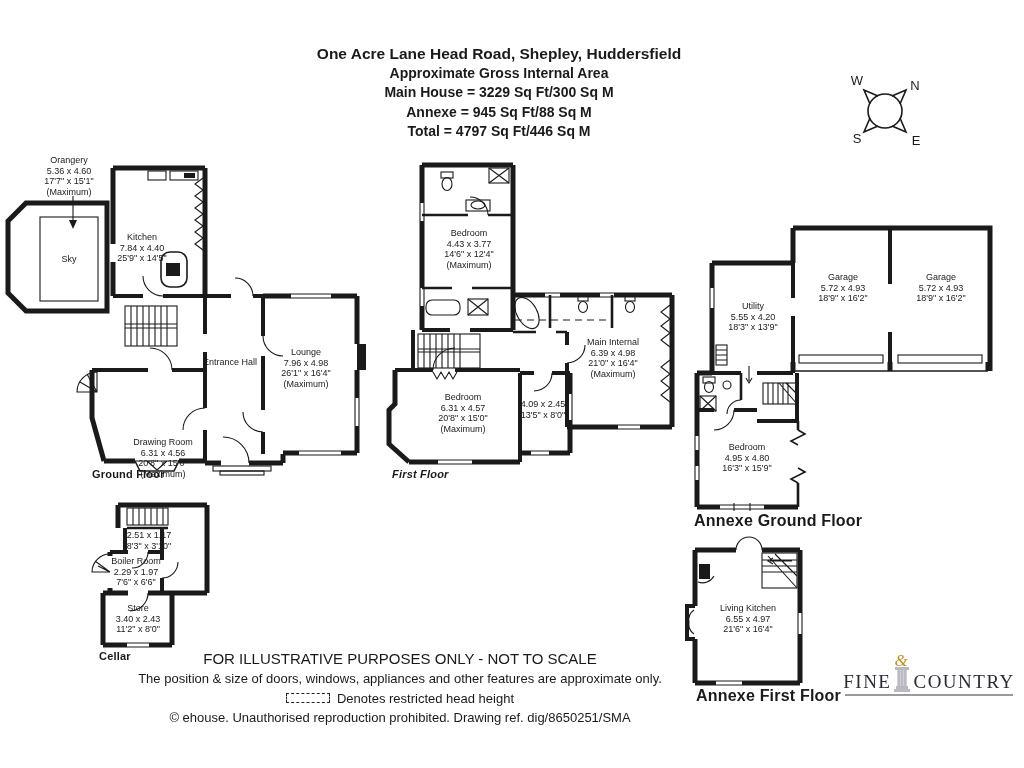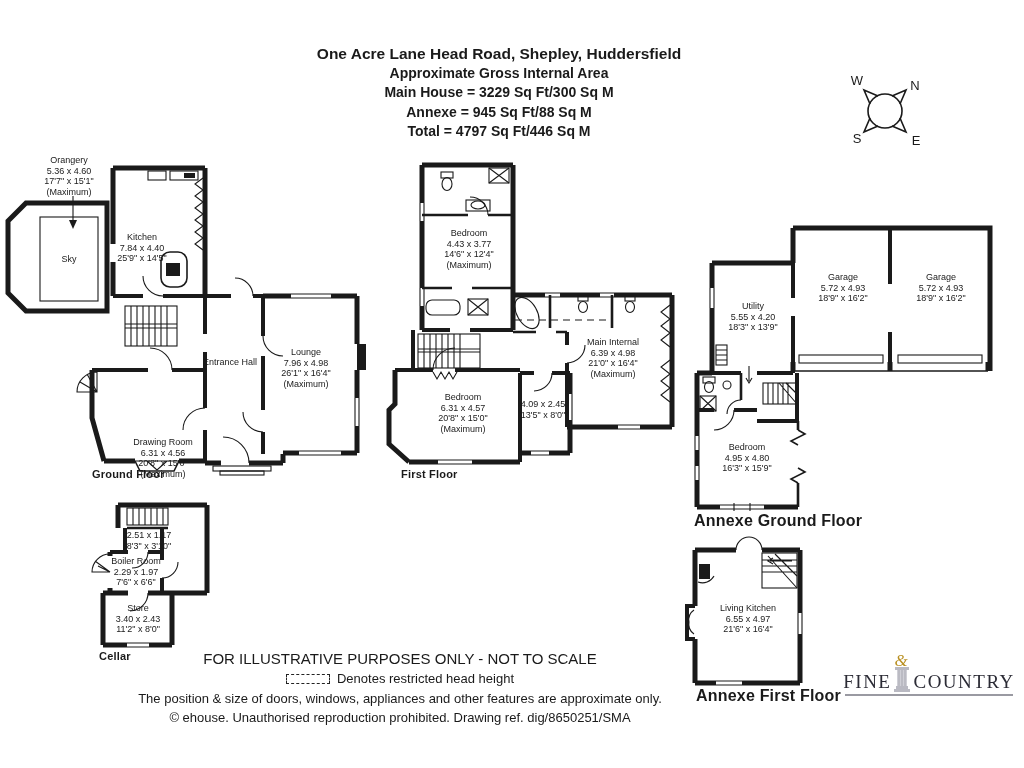--- a/index.html
+++ b/index.html
@@ -294,31 +294,31 @@
   <span>2.29 x 1.97</span>
   <span>7'6" x 6'6"</span>
 </div>
 <div class="rl" style="left:138px;top:619px;">
   <span>Store</span>
   <span>3.40 x 2.43</span>
   <span>11'2" x 8'0"</span>
 </div>
 
 <div class="cap" style="left:92px;top:468px;">Ground Floor</div>
-<div class="cap" style="left:401px;top:468px;">First Floor</div>
+<div class="cap" style="left:392px;top:468px;font-style:italic;">First Floor</div>
 <div class="cap" style="left:99px;top:650px;">Cellar</div>
 <div class="cap sm" style="left:694px;top:512px;">Annexe Ground Floor</div>
 <div class="cap sm" style="left:696px;top:687px;">Annexe First Floor</div>
 
 <div class="disc">
   <div class="d1">FOR ILLUSTRATIVE PURPOSES ONLY - NOT TO SCALE</div>
+  <div class="dn">The position &amp; size of doors, windows, appliances and other features are approximate only.</div>
   <div class="dn">
     <span class="dash-box"></span><span>Denotes restricted head height</span>
   </div>
-  <div class="dn">The position &amp; size of doors, windows, appliances and other features are approximate only.</div>
   <div class="dn">© ehouse. Unauthorised reproduction prohibited. Drawing ref. dig/8650251/SMA</div>
 </div>
 
 <div class="logo">
   <div class="row">
     <span class="word">FINE</span>
     <span class="colwrap">
       <svg width="18" height="34" viewBox="0 0 18 34">
         <rect x="2" y="8" width="14" height="3" fill="#b9b9c2"></rect>
         <rect x="4" y="11" width="10" height="16" fill="#cfcfd6"></rect>

